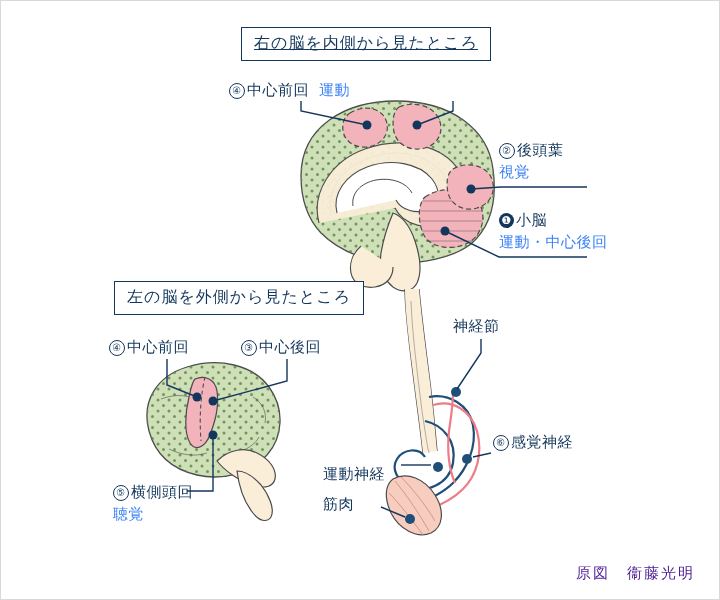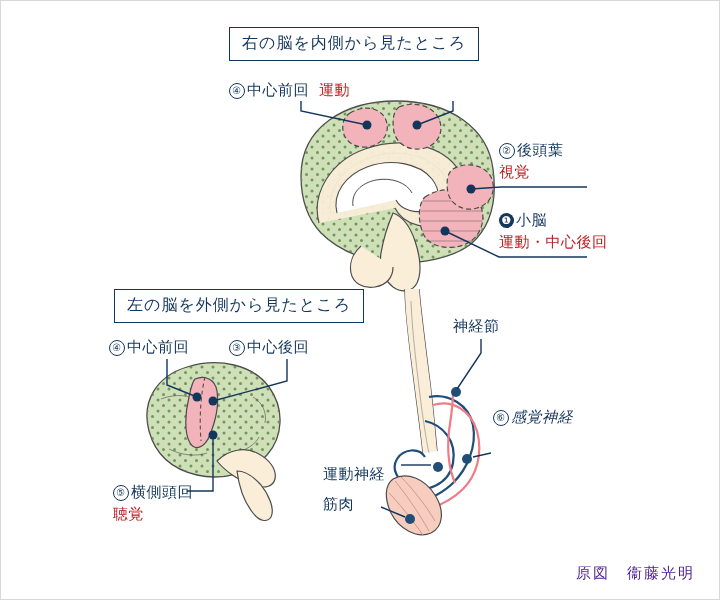--- a/index.html
+++ b/index.html
@@ -26,21 +26,21 @@
   }
   .lbl {
     position: absolute;
     white-space: nowrap;
     line-height: 1.25;
     color: #13365c;
     font-size: 15px;
     letter-spacing: .5px;
   }
   .lbl-red {
-    color: #b91c1c;
+    color: #3b82f6;
   }
   .title-box {
     position: absolute;
     border: 1.6px solid #13365c;
     background: #ffffff;
     color: #13365c;
     font-size: 16px;
     padding: 5px 12px 6px 12px;
     white-space: nowrap;
     letter-spacing: 1px;
@@ -225,57 +225,57 @@
       <path d="M480,338 L480,352 L456,388"></path>
 
       <path d="M400,464 L430,464"></path>
 
       <path d="M490,452 L472,456"></path>
 
       <path d="M380,506 L404,516"></path>
     </g>
   </svg>
 
-  <div class="title-box" style="left:228px; top:26px;">右の脳を内側から見たところ</div>
-
-  <div class="title-box" style="left:113px; top:280px;margin-top:8px;">左の脳を外側から見たところ</div>
+  <div class="title-box" style="left:240px; top:26px;text-decoration:underline;">右の脳を内側から見たところ</div>
+
+  <div class="title-box" style="left:113px; top:280px;">左の脳を外側から見たところ</div>
 
   <div class="lbl" style="left:228px; top:80px;">
     <span class="num-open">④</span><span>中心前回</span><span class="lbl-red" style="margin-left:10px;">運動</span>
   </div>
 
 
   <div class="lbl stack" style="left:498px; top:140px;">
     <span><span class="num-open">②</span><span>後頭葉</span></span>
     <span class="lbl-red" style="margin-top:3px;">視覚</span>
   </div>
 
   <div class="lbl stack" style="left:498px; top:210px;">
     <span><span class="num-circle">❶</span><span>小脳</span></span>
     <span class="lbl-red" style="margin-top:3px;">運動・中心後回</span>
   </div>
 
   <div class="lbl" style="left:108px; top:337px;">
     <span class="num-open">④</span><span>中心前回</span>
   </div>
 
-  <div class="lbl" style="left:228px; top:337px;">
+  <div class="lbl" style="left:240px; top:337px;">
     <span class="num-open">③</span><span>中心後回</span>
   </div>
 
   <div class="lbl stack" style="left:112px; top:482px;">
     <span><span class="num-open">⑤</span><span>横側頭回</span></span>
     <span class="lbl-red" style="margin-top:3px;">聴覚</span>
   </div>
 
   <div class="lbl" style="left:452px; top:316px;">神経節</div>
 
   <div class="lbl" style="left:322px; top:452px;margin-top:12px;">運動神経</div>
 
-  <div class="lbl" style="left:492px; top:407px;font-style:italic;">
+  <div class="lbl" style="left:492px; top:432px;">
     <span class="num-open">⑥</span><span>感覚神経</span>
   </div>
 
   <div class="lbl" style="left:322px; top:494px;">筋肉</div>
 
   <div class="credit">原図　衞藤光明</div>
 
 </div>
 
 </body></html>

